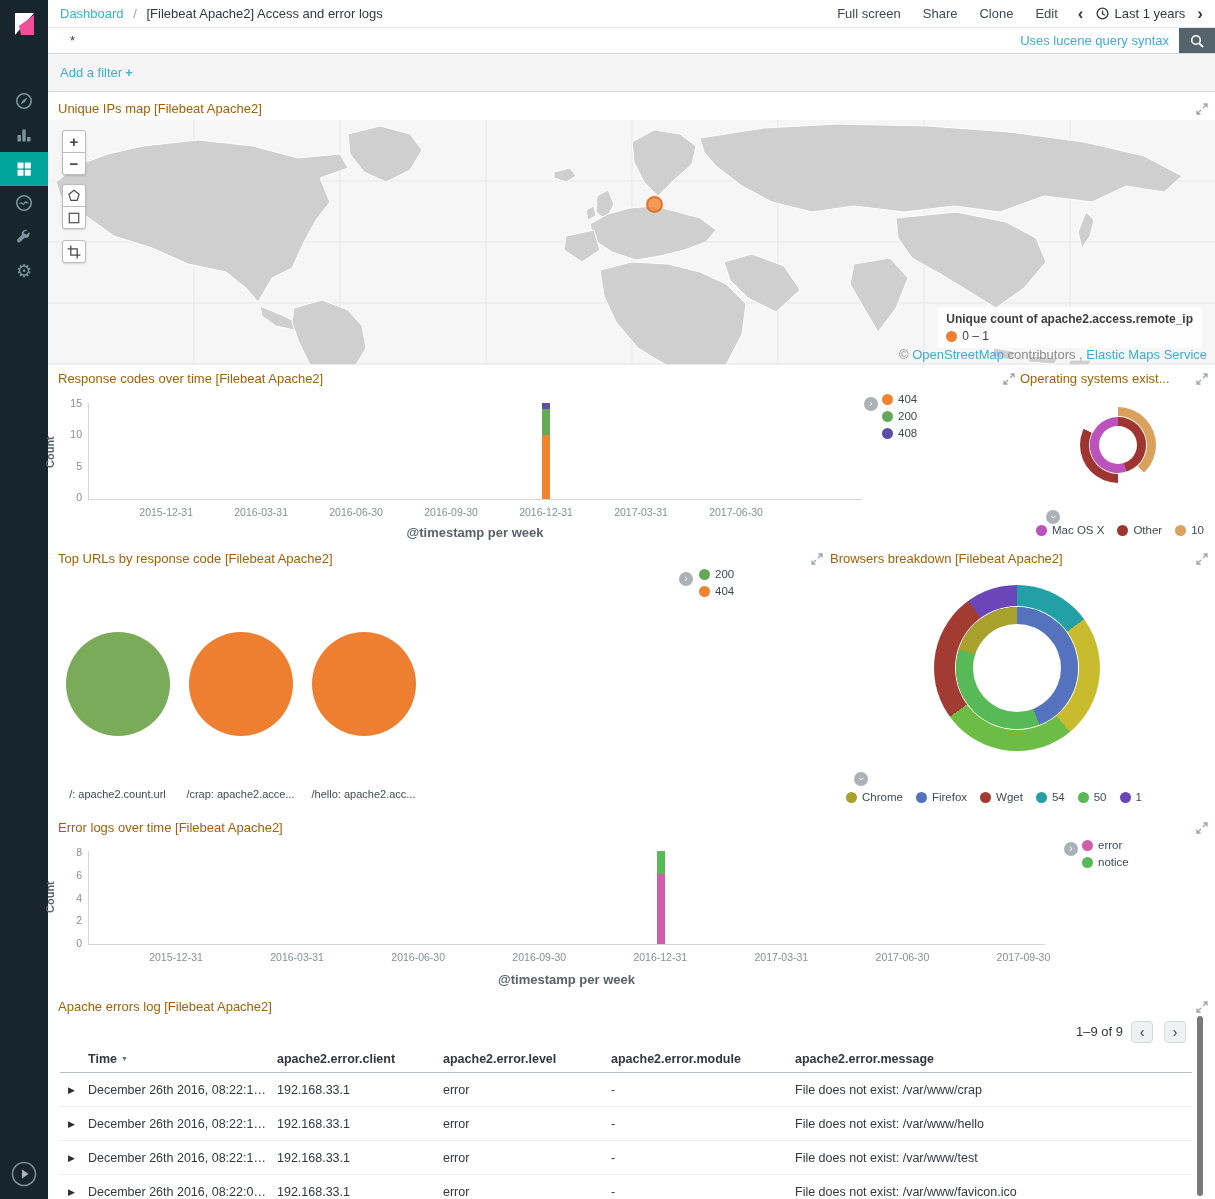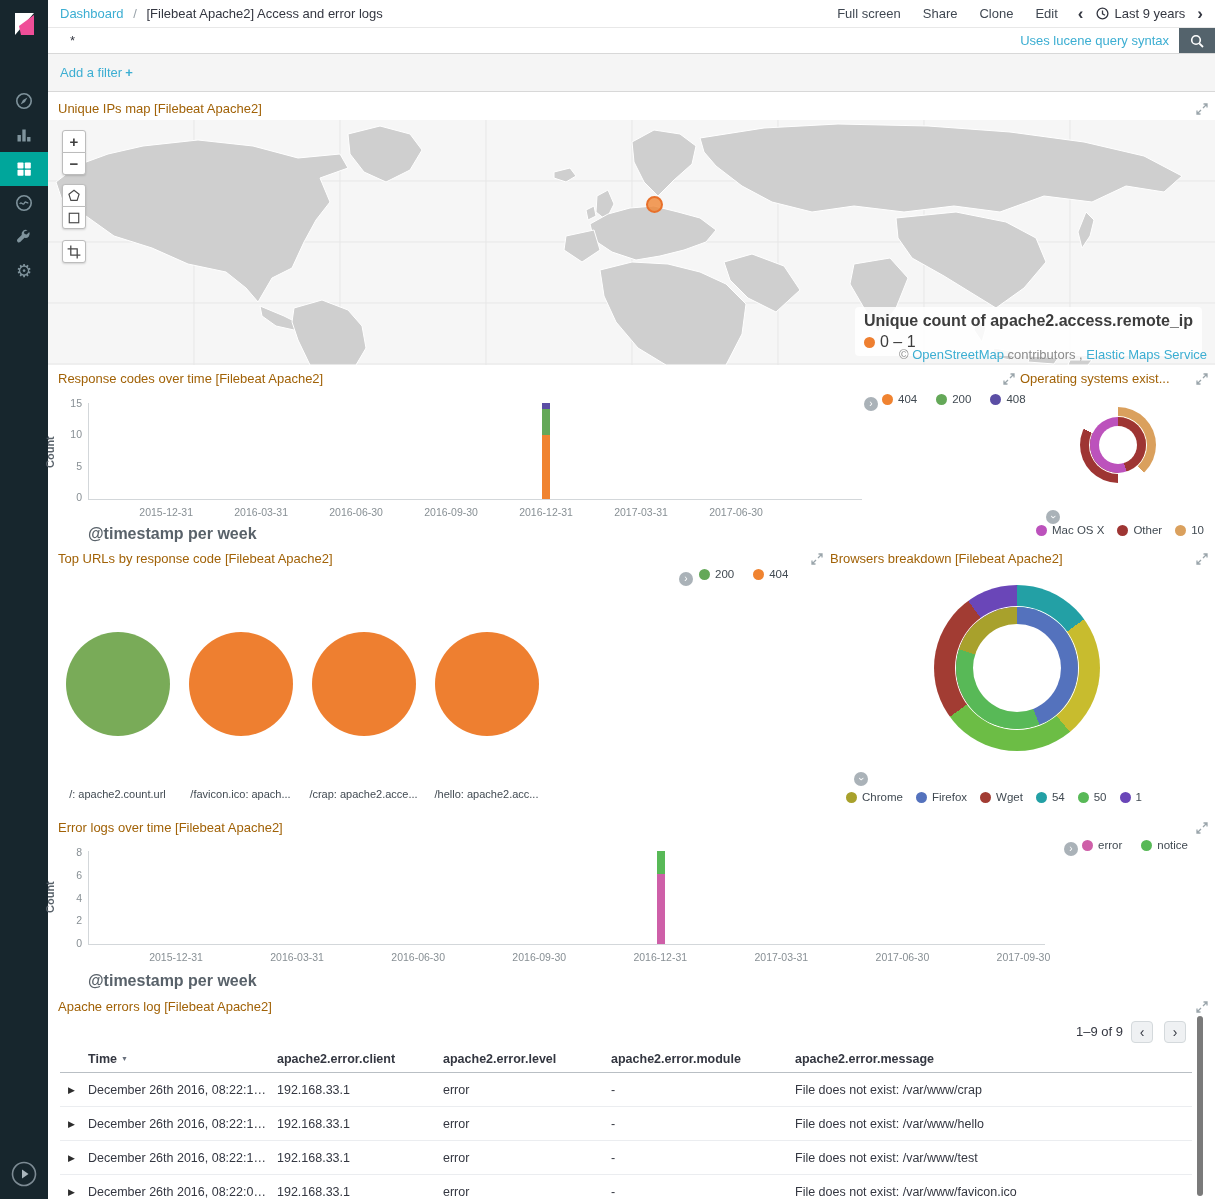--- a/index.html
+++ b/index.html
@@ -45,21 +45,21 @@
   .map-svg{position:absolute;left:0;top:0}
   .map-marker{position:absolute;left:598px;top:76px;width:17px;height:17px;border-radius:50%;background:rgba(240,131,48,.78);border:2px solid #e8702a;box-sizing:border-box;cursor:pointer}
   .map-btn{width:24px;height:23px;background:#fff;border:1px solid #bcbcbc;box-shadow:0 1px 2px rgba(0,0,0,.15);display:flex;align-items:center;justify-content:center;font-size:15px;font-weight:bold;color:#3f3f3f;cursor:pointer;padding:0;border-radius:3px}
   .zoom-group{position:absolute;left:14px;top:10px}
   .zoom-group .map-btn+.map-btn{margin-top:-1px;border-top-left-radius:0;border-top-right-radius:0}
   .zoom-group .map-btn:first-child{border-bottom-left-radius:0;border-bottom-right-radius:0}
   .tool-group{position:absolute;left:14px;top:64px}
   .tool-group .map-btn+.map-btn{margin-top:-1px;border-top-left-radius:0;border-top-right-radius:0}
   .tool-group .map-btn:first-child{border-bottom-left-radius:0;border-bottom-right-radius:0}
   .crop-btn{position:absolute;left:14px;top:120px}
-  .map-legend{position:absolute;right:13px;top:187px;background:rgba(255,255,255,.85);border-radius:4px;padding:5px 9px;font-size:16px;color:#3d3d3d}
+  .map-legend{position:absolute;right:13px;top:187px;background:rgba(255,255,255,.85);border-radius:4px;padding:5px 9px;font-size:12px;color:#3d3d3d}
   .map-legend-title{font-weight:bold;white-space:nowrap}
   .map-legend-row{display:flex;align-items:center;gap:5px;margin-top:3px}
   .map-legend-row .dot{width:11px;height:11px;border-radius:50%;display:inline-block}
   .map-attrib{position:absolute;right:8px;bottom:3px;font-size:13px;color:#8b8b8b}
   .map-attrib a{color:#3caed2;text-decoration:none;cursor:pointer}
 
   
   .vis-plot{position:absolute;border-left:1px solid #d3d7da;border-bottom:1px solid #d3d7da;box-sizing:border-box}
   #rc-plot{left:40px;top:403px;width:774px;height:97px}
   #el-plot{left:40px;top:851px;width:957px;height:94px}
@@ -68,28 +68,28 @@
   .yticks{position:absolute;display:flex;flex-direction:column;justify-content:space-between;align-items:flex-end;font-size:10.5px;color:#878f94}
   #rc-yticks{left:10px;top:397px;width:24px;height:106px}
   #el-yticks{left:10px;top:846px;width:24px;height:103px}
   .ylab{position:absolute;writing-mode:vertical-rl;transform:rotate(180deg);font-size:11px;font-weight:bold;color:#59626a}
   #rc-count{left:-4px;top:425px;height:55px;text-align:center}
   #el-count{left:-4px;top:870px;height:55px;text-align:center}
   .xticks{position:absolute;height:13px}
   #rc-xticks{left:40px;top:506px;width:774px}
   #el-xticks{left:40px;top:951px;width:957px}
   .xtick{position:absolute;top:0;transform:translateX(-50%);font-size:10.5px;color:#878f94;white-space:nowrap}
-  .xtitle{position:absolute;font-size:16px;font-weight:bold;color:#59626a}
+  .xtitle{position:absolute;text-align:center;font-size:13px;font-weight:bold;color:#59626a}
   #rc-xtitle{left:40px;top:525px;width:774px}
   #el-xtitle{left:40px;top:972px;width:957px}
 
   .legend-toggle{position:absolute;width:14px;height:14px;border-radius:50%;background:#aab2b8;color:#fff;display:flex;align-items:center;justify-content:center;cursor:pointer}
   .legend-toggle .chev{font-size:10px;line-height:1;display:block}
   .legend-toggle .chev.rot{transform:rotate(90deg)}
-  .vis-legend{position:absolute;display:flex;gap:19px}
+  .vis-legend{position:absolute;display:flex;flex-direction:column;gap:5px}
   #rc-legend{left:834px;top:393px}
   #el-legend{left:1034px;top:839px}
   #tu-legend{left:651px;top:568px}
   .hlegend{position:absolute;display:flex;gap:13px}
   #os-legend{left:988px;top:524px}
   #br-legend{left:798px;top:791px}
   .legend-item{display:flex;align-items:center;gap:5px;font-size:11.5px;color:#414a52;cursor:pointer;white-space:nowrap}
   .legend-dot{width:11px;height:11px;border-radius:50%;flex:0 0 auto}
 
   
@@ -191,21 +191,21 @@
           <span class="top-action">Clone</span>
           <span class="top-action">Edit</span>
         </div>
       <div class="timepicker">
         <span class="nav-chev">‹</span>
         <span class="time-main">
           <svg width="13" height="13" viewBox="0 0 13 13">
             <circle cx="6.5" cy="6.5" r="5.4" fill="none" stroke="#343741" stroke-width="1.3"></circle>
             <path d="M6.5 3.4 V6.8 L9 8.2" fill="none" stroke="#343741" stroke-width="1.3"></path>
           </svg>
-          <span>Last 9 years</span>
+          <span>Last 1 years</span>
         </span>
         <span class="nav-chev">›</span>
       </div>
     </header>
 
     <div class="querybar">
       <input class="query-input" value="*" style="">
       <span class="query-hint">Uses lucene query syntax</span>
       <button class="search-btn" style="background: rgb(84, 99, 108);">
         <svg width="14" height="14" viewBox="0 0 14 14">
@@ -403,24 +403,20 @@
           <span class="legend-label">404</span>
         </span>
       </div>
     <div id="tu-pies">
         <div class="pie-item">
           <div class="pie-circle" style="background: rgb(121, 171, 88);"></div>
           <div class="pie-label">/: apache2.count.url</div>
         </div>
         <div class="pie-item">
           <div class="pie-circle" style="background: rgb(238, 127, 48);"></div>
-          <div class="pie-label">/favicon.ico: apach...</div>
-        </div>
-        <div class="pie-item">
-          <div class="pie-circle" style="background: rgb(238, 127, 48);"></div>
           <div class="pie-label">/crap: apache2.acce...</div>
         </div>
         <div class="pie-item">
           <div class="pie-circle" style="background: rgb(238, 127, 48);"></div>
           <div class="pie-label">/hello: apache2.acc...</div>
         </div>
       </div>
 
     <div class="panel-title" style="left:782px;top:551px">Browsers breakdown [Filebeat Apache2]</div>
     <span class="expand-icon" style="left:1148px;top:553px">

